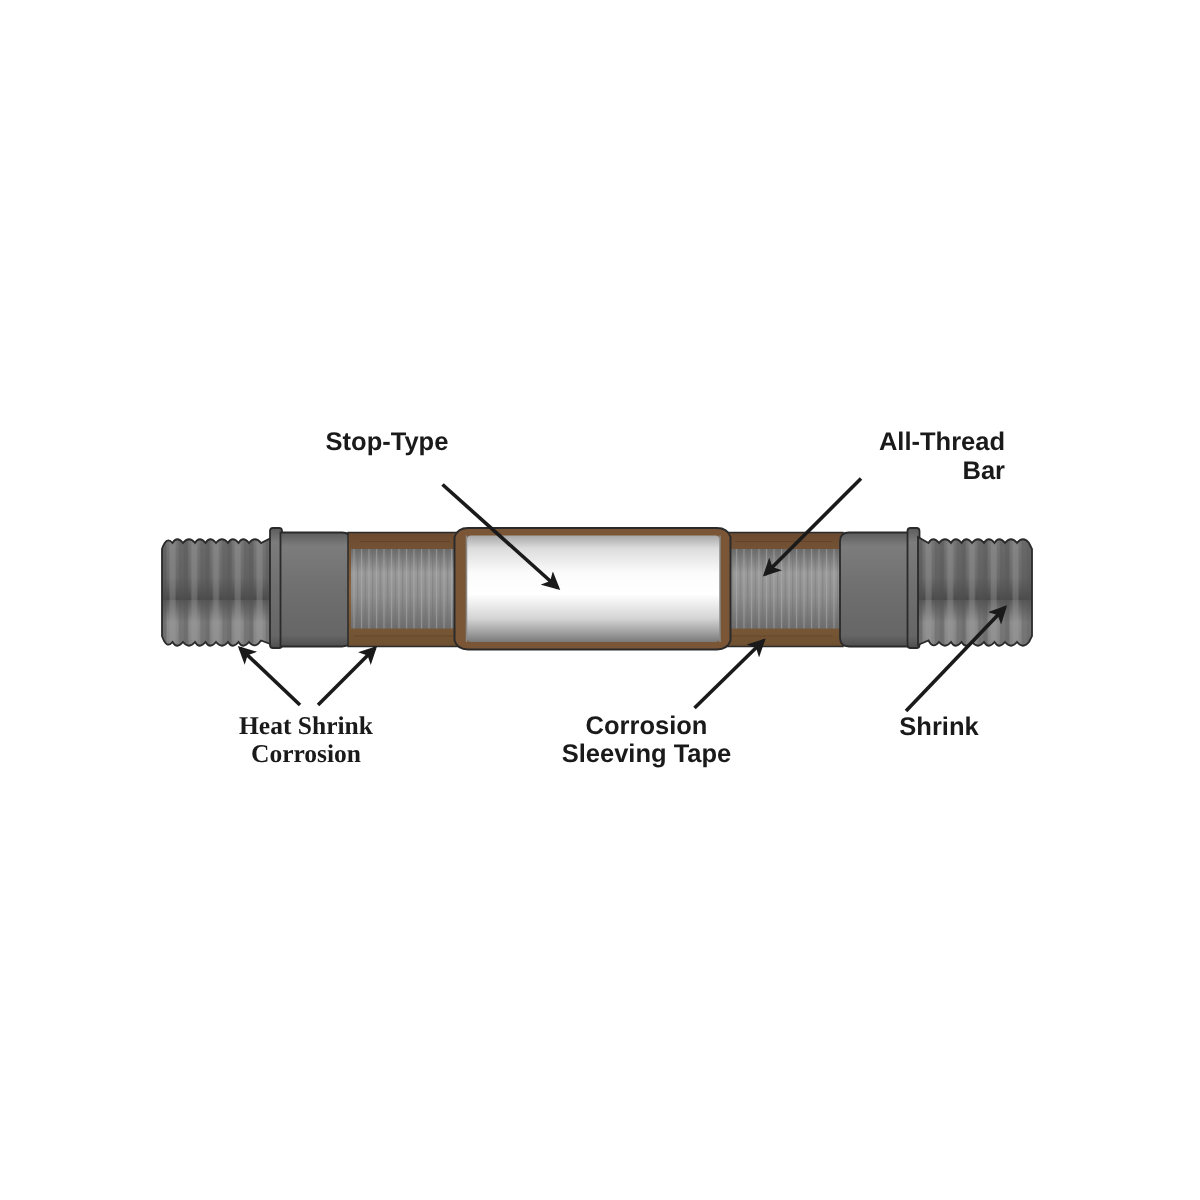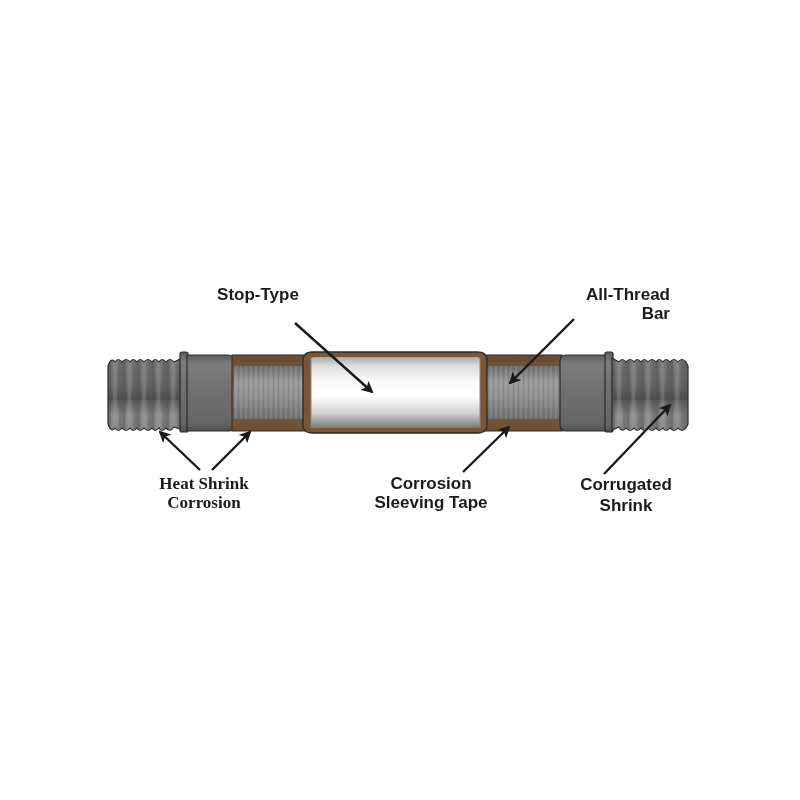--- a/index.html
+++ b/index.html
@@ -164,15 +164,14 @@
   <span>Heat Shrink</span>
   <span>Corrosion</span>
 </div>
 
 <div class="label" style="left:356px; top:474px; width:150px;">
   <span>Corrosion</span>
   <span>Sleeving Tape</span>
 </div>
 
 <div class="label" style="left:556px; top:474px; width:140px; line-height:21px;">
-  <span>Corrugated</span>
   <span>Shrink</span>
 </div>
 
 </body></html>

